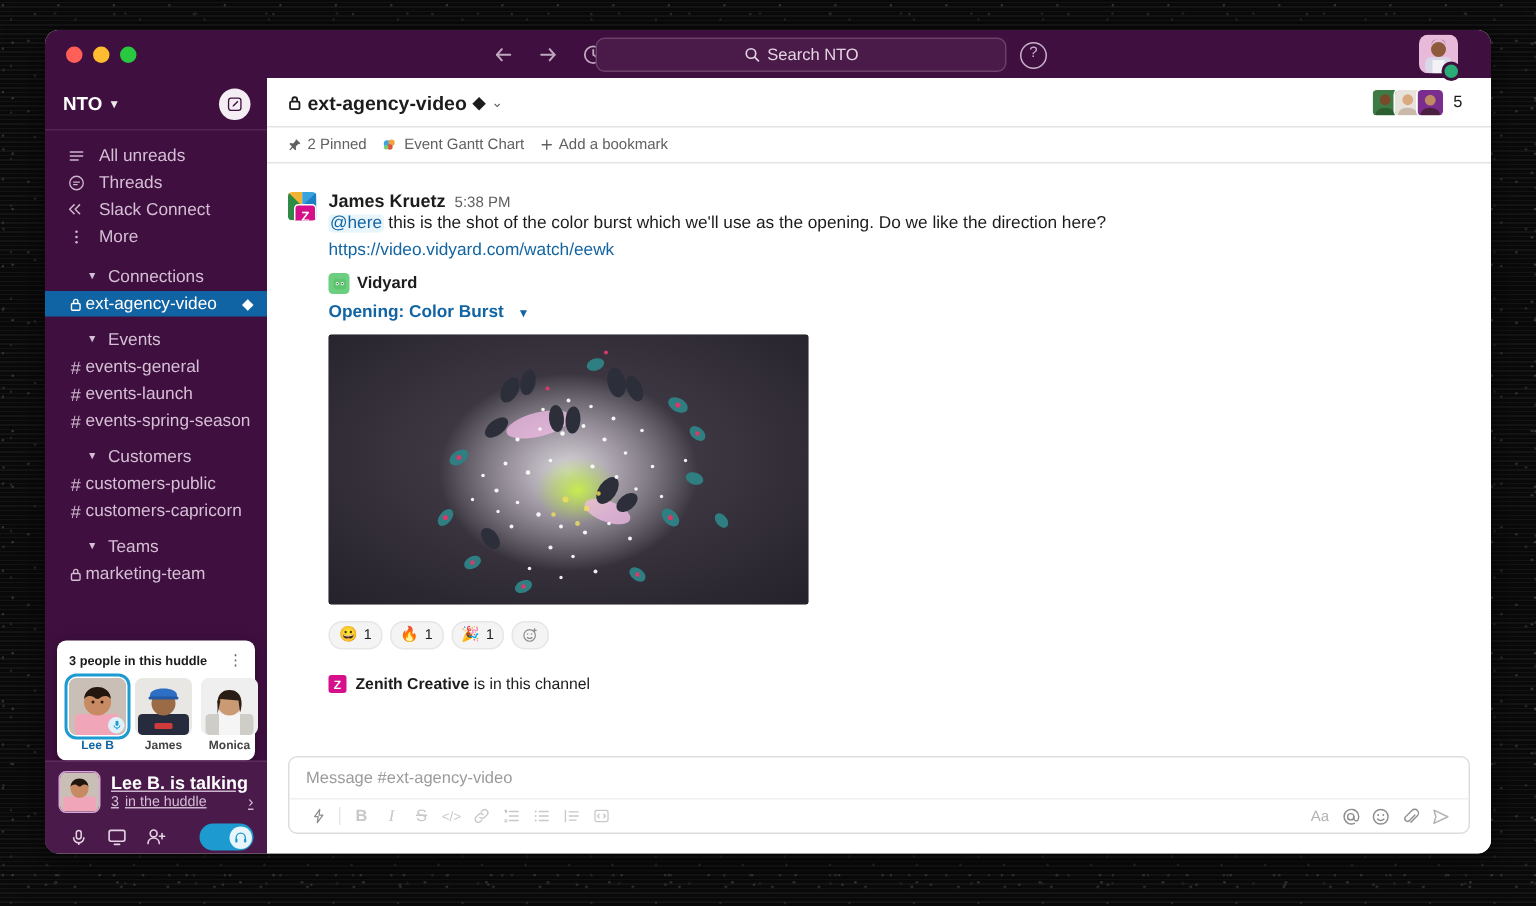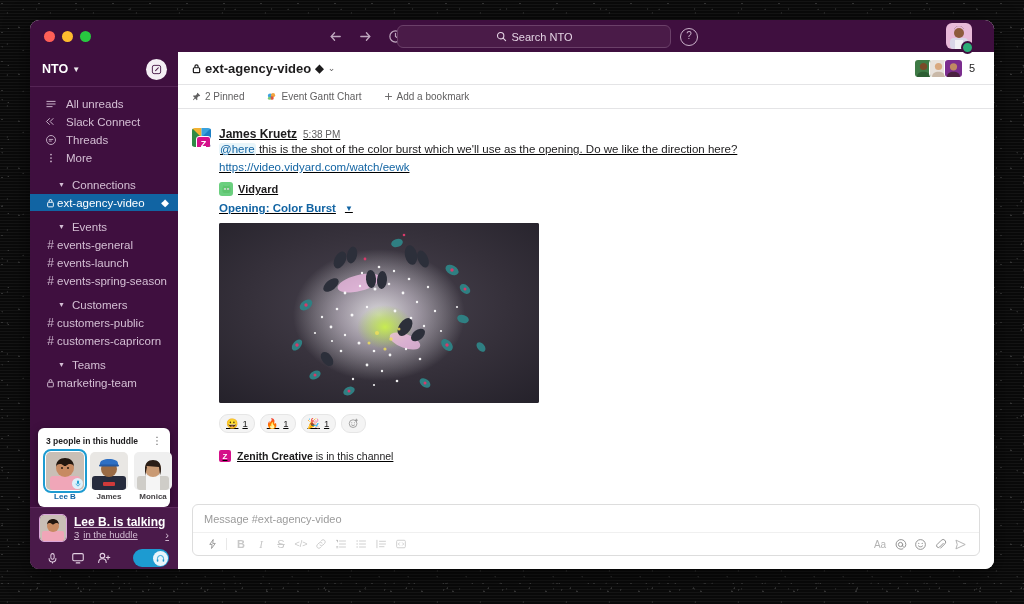--- a/index.html
+++ b/index.html
@@ -157,21 +157,21 @@
   .ch-title{font-size:13px;font-weight:bold;color:#1d1c1d;display:flex;align-items:center;gap:4px;cursor:pointer;}
   .ch-members{
     margin-left:auto;display:flex;align-items:center;gap:6px;cursor:pointer;
     border:1px solid transparent;border-radius:5px;padding:2px 4px;
   }
   .facepile{display:flex;}
   .facepile .fa{width:17px;height:17px;border-radius:4px;overflow:hidden;border:1.4px solid #fff;margin-left:-4px;}
   .facepile .fa:first-child{margin-left:0;}
   .mcount{font-size:11px;color:#1d1c1d;}
   .bookmarks{
-    height:23px;flex:0 0 23px;display:flex;align-items:center;gap:22px;
+    height:23px;flex:0 0 23px;display:flex;align-items:center;gap:10px;
     padding:0 14px;border-bottom:1px solid #e4e4e6;
   }
   .bm{display:flex;align-items:center;gap:4px;font-size:10px;color:#616061;cursor:pointer;}
   .bm b{font-weight:normal;}
   .actionrow{
     height:27px;flex:0 0 27px;display:flex;align-items:center;gap:0;padding-left:232px;
     border-bottom:1px solid #e4e4e6;background:#fff;
   }
   .actbtn{
     height:20px;padding:0 14px;border:1px solid #ddd;background:#fff;
@@ -181,21 +181,21 @@
   .actbtn+.actbtn{margin-left:5px;}
   
   .msgs{flex:1;overflow:hidden;padding:18px 14px 0 14px;position:relative;}
   .msg{display:flex;gap:8px;}
   .m-av{width:19px;height:19px;flex:0 0 19px;border-radius:3px;overflow:hidden;position:relative;margin-top:1px;}
   .zbadge{
     position:absolute;left:4px;top:8px;width:13px;height:13px;border-radius:3px;
     background:#d5108a;color:#fff;font-size:9px;font-weight:bold;
     display:flex;align-items:center;justify-content:center;border:1.2px solid #fff;
   }
-  .m-body{flex:1;min-width:0;text-decoration:underline;}
+  .m-body{flex:1;min-width:0;}
   .m-head{display:flex;align-items:baseline;gap:6px;}
   .m-user{font-size:12px;font-weight:bold;color:#1d1c1d;cursor:pointer;}
   .m-time{font-size:10px;color:#616061;cursor:pointer;}
   .m-text{font-size:11.5px;color:#1d1c1d;line-height:15px;margin-top:1px;}
   .mention{color:#1264a3;background:#e8f5fa;border-radius:3px;padding:0 1px;cursor:pointer;}
   .m-link{font-size:11.5px;color:#1264a3;line-height:16px;cursor:pointer;display:block;margin-top:2px;}
   .vy{display:flex;align-items:center;gap:5px;margin-top:7px;}
   .vy-ico{width:14px;height:14px;border-radius:3px;background:#6bcf7f;display:flex;align-items:center;justify-content:center;}
   .vy-name{font-size:11px;font-weight:bold;color:#1d1c1d;}
   .vy-title{
@@ -311,35 +311,35 @@
           <div class="navrow">
             <span class="gi">
               <svg width="12" height="12" viewBox="0 0 16 16" stroke="currentColor" stroke-width="1.3" stroke-linecap="round">
                   <path d="M2.5 4.5h11M2.5 8h11M2.5 11.5h7"></path>
                 </svg>
             </span>
             <span>All unreads</span>
           </div>
           <div class="navrow">
             <span class="gi">
+              <svg width="12" height="12" viewBox="0 0 16 16" fill="none" stroke="currentColor" stroke-width="1.2">
+                  <circle cx="8" cy="8" r="6"></circle>
+                  <path d="M5 7.2h6M5 9.4h4"></path>
+                </svg>
+            </span>
+            <span>Threads</span>
+          </div>
+          <div class="navrow">
+            <span class="gi">
               <svg width="13" height="13" viewBox="0 0 16 16" fill="none" stroke="currentColor" stroke-width="1.2" stroke-linejoin="round">
                   <path d="M7 4L3 8l4 4"></path>
                   <path d="M11.5 4L7.5 8l4 4"></path>
                 </svg>
             </span>
             <span>Slack Connect</span>
-          </div>
-          <div class="navrow">
-            <span class="gi">
-              <svg width="12" height="12" viewBox="0 0 16 16" fill="none" stroke="currentColor" stroke-width="1.2">
-                  <circle cx="8" cy="8" r="6"></circle>
-                  <path d="M5 7.2h6M5 9.4h4"></path>
-                </svg>
-            </span>
-            <span>Threads</span>
           </div>
           <div class="navrow">
             <span class="gi">
               <svg width="12" height="12" viewBox="0 0 16 16" fill="currentColor">
                   <circle cx="8" cy="3.4" r="1.15"></circle>
                   <circle cx="8" cy="8" r="1.15"></circle>
                   <circle cx="8" cy="12.6" r="1.15"></circle>
                 </svg>
             </span>
             <span>More</span>

